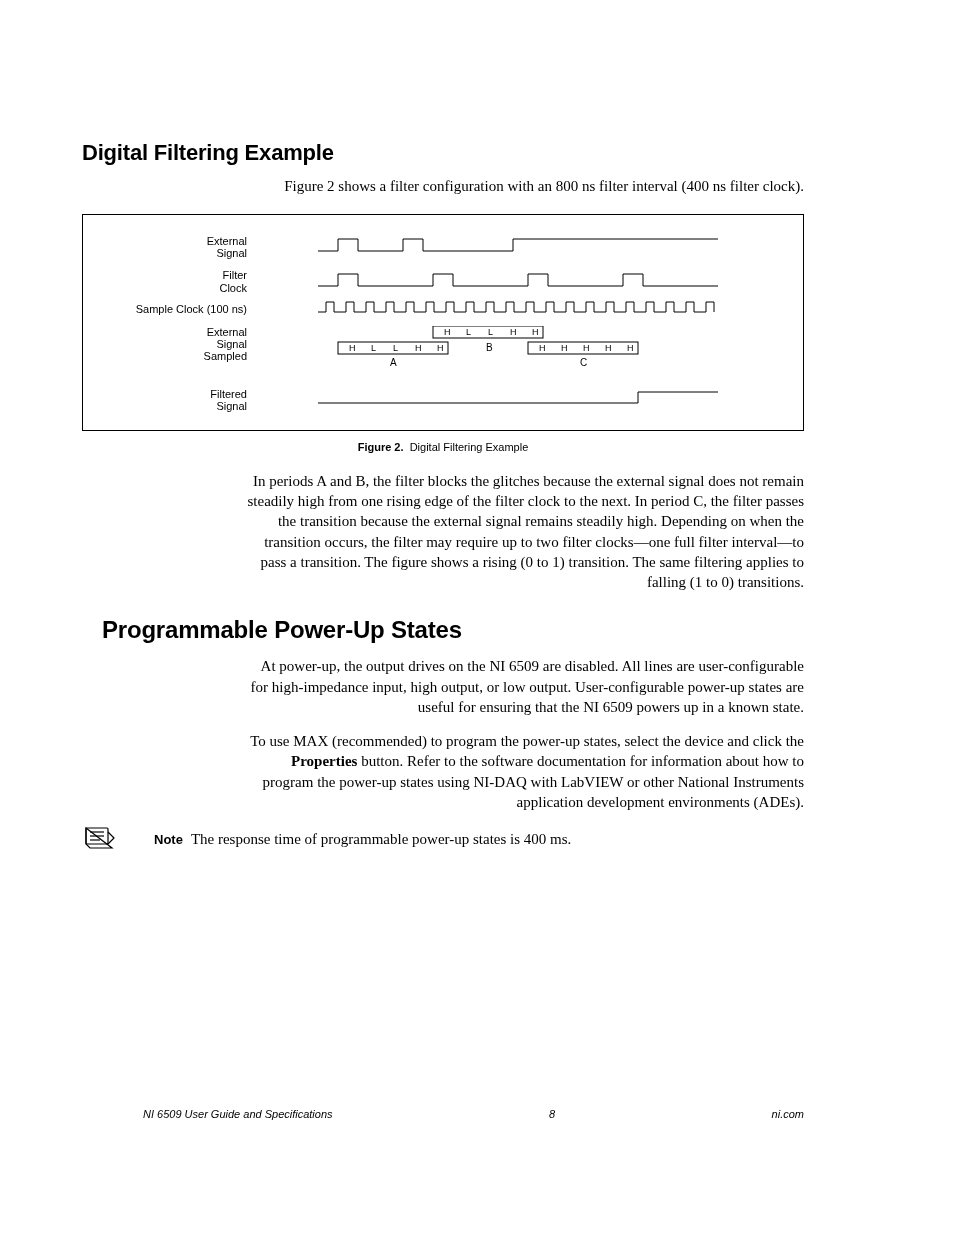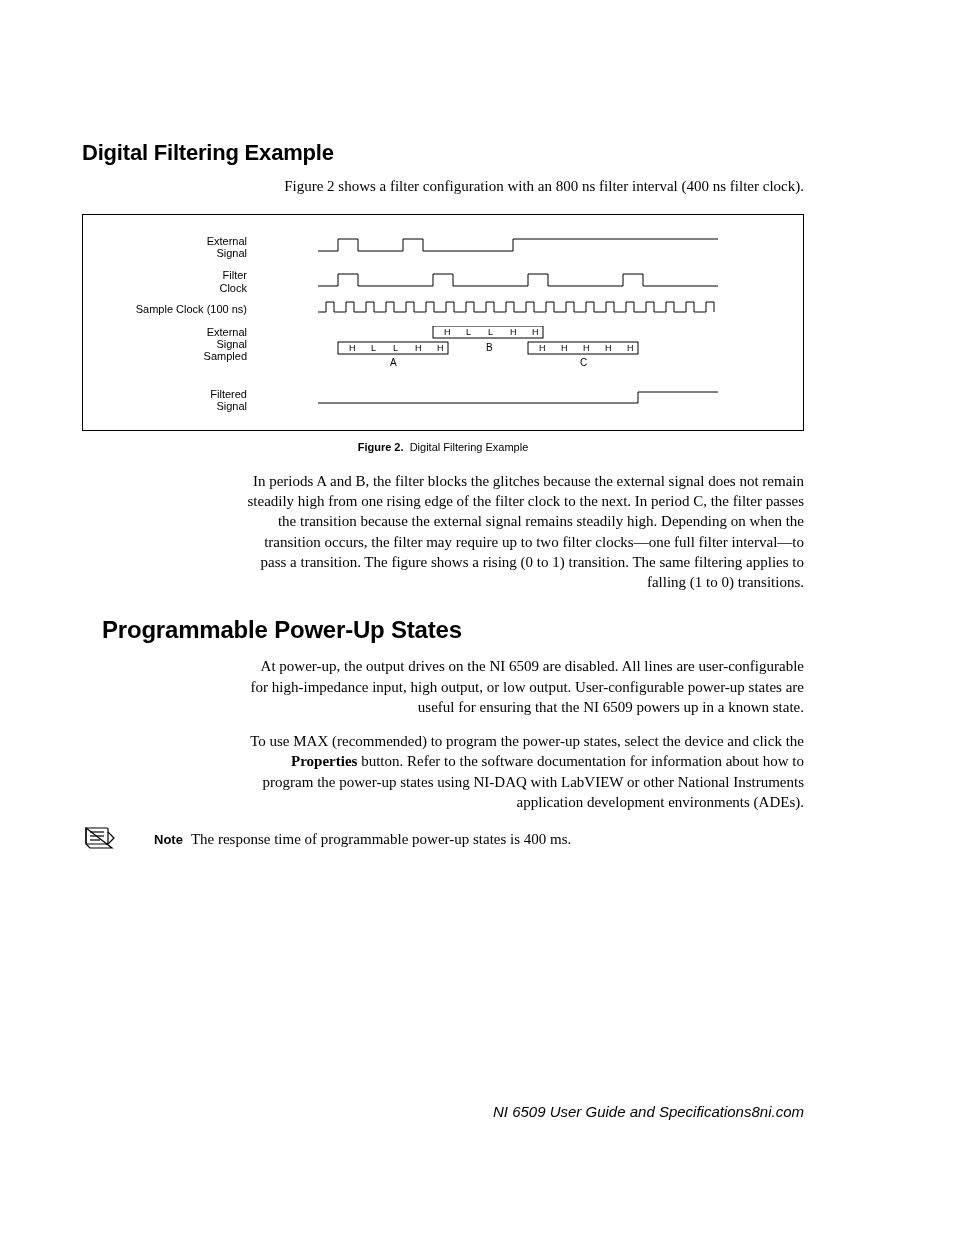--- a/index.html
+++ b/index.html
@@ -85,26 +85,26 @@
   }
   .note-text b {
     font-family: Arial, Helvetica, sans-serif;
     font-weight: 700;
     font-size: 13px;
     margin-right: 8px;
   }
   .footer {
     position: absolute;
     bottom: 115px;
-    left: 155px;
+    left: 143px;
     right: 150px;
     display: flex;
-    justify-content: flex-end;
-    font-family: Arial, Helvetica, sans-serif;
-    font-size: 15px;
+    justify-content: space-between;
+    font-family: Arial, Helvetica, sans-serif;
+    font-size: 11px;
     font-style: italic;
   }
   .footer .center {
     font-style: italic;
   }
   .sampled-labels {
     font-family: Arial, Helvetica, sans-serif;
     font-size: 9px;
   }
 </style>

